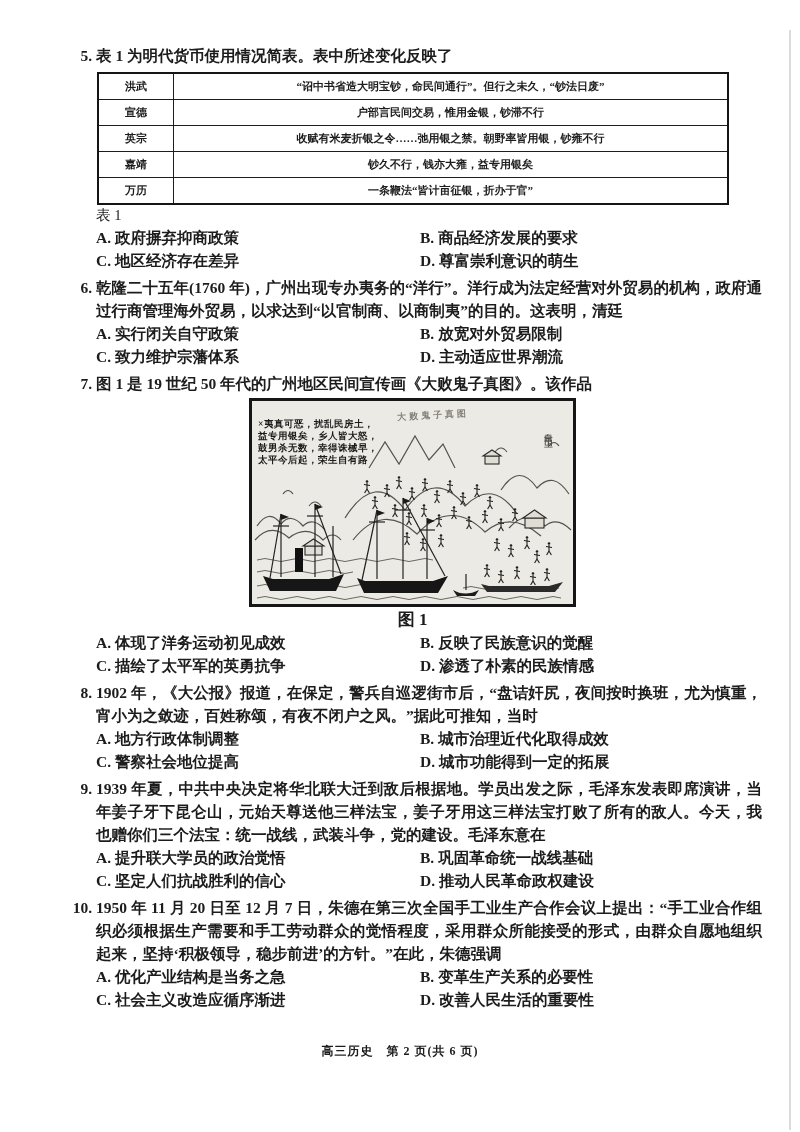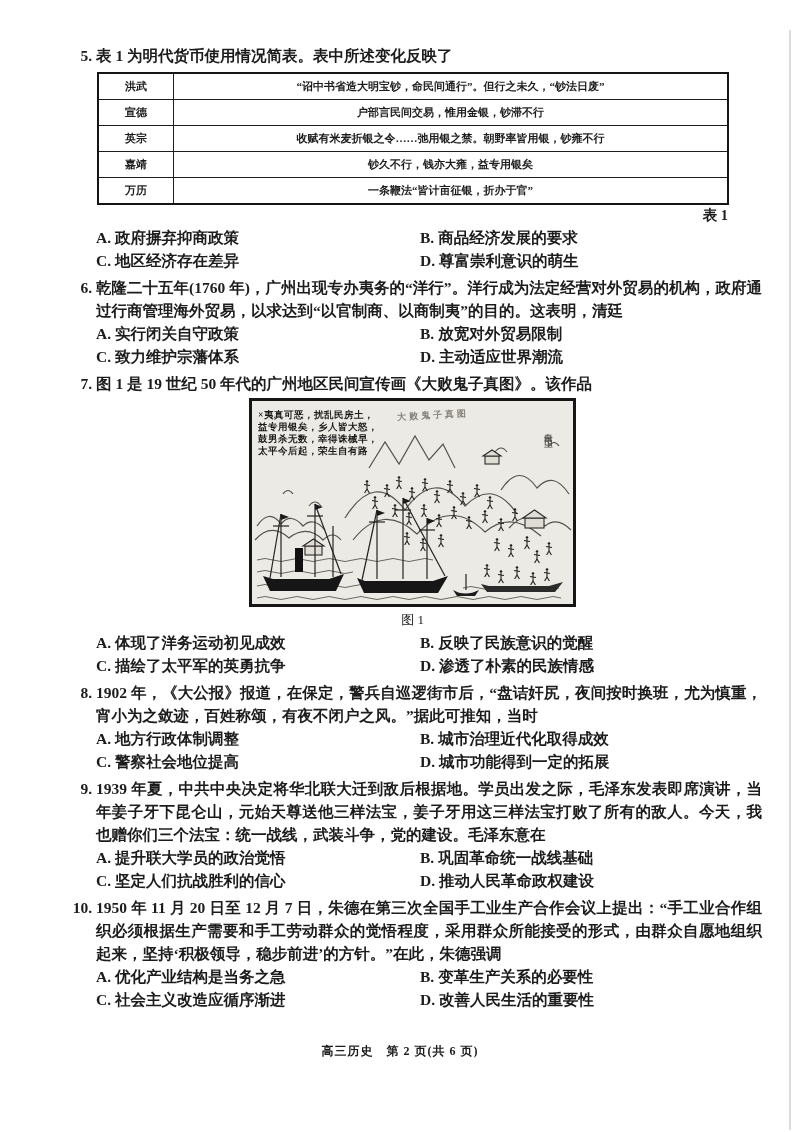--- a/index.html
+++ b/index.html
@@ -17,32 +17,32 @@
   .stem{margin-bottom:0;}
   .optrow{display:flex;}
   .opt{white-space:nowrap;}
   .opt.left{width:324px;flex:none;}
   .olabel{margin-right:4px;}
   
   .mtable{border-collapse:collapse;width:632px;margin:5px 0 0 1px;border:2.5px solid #151515;}
   .mtable td{border:1.6px solid #1d1d1d;height:25px;text-align:center;
              font-size:11px;font-weight:600;padding:0 8px;}
   .mtable td.era{width:58px;}
-  .tcaption{width:632px;text-align:right;font-size:14.5px;line-height:21px;font-weight:700;}
+  .tcaption{width:632px;text-align:left;font-size:14.5px;line-height:21px;font-weight:400;}
   
   .figwrap{width:327px;margin:3px 0 0 153px;}
   .fig{position:relative;width:327px;height:209px;}
   .fig svg{display:block;}
-  .verse{position:absolute;left:9px;top:11px;font-size:9.5px;line-height:12px;
+  .verse{position:absolute;left:9px;top:20px;font-size:9.5px;line-height:12px;
          font-weight:700;color:#1a1a1a;letter-spacing:0.5px;white-space:nowrap;}
   .pictitle{position:absolute;left:148px;top:6px;font-size:9px;color:#6a675f;
             letter-spacing:3px;transform:rotate(-3deg);opacity:.8;font-weight:700;}
   .hill{position:absolute;left:288px;top:28px;font-size:8.5px;color:#55534c;
         writing-mode:vertical-rl;letter-spacing:2px;font-weight:700;}
-  .figcaption{text-align:center;font-size:13px;line-height:22px;font-weight:400;margin-top:2px;}
+  .figcaption{text-align:center;font-size:17px;line-height:22px;font-weight:700;margin-top:2px;}
   .footer{position:absolute;left:0;width:800px;top:1043px;text-align:center;
           font-size:12px;font-weight:700;letter-spacing:1px;}
 </style>
 </head>
 <body>
 
 <div class="page">
   <div class="scanline"></div>
   <div class="content">
 

